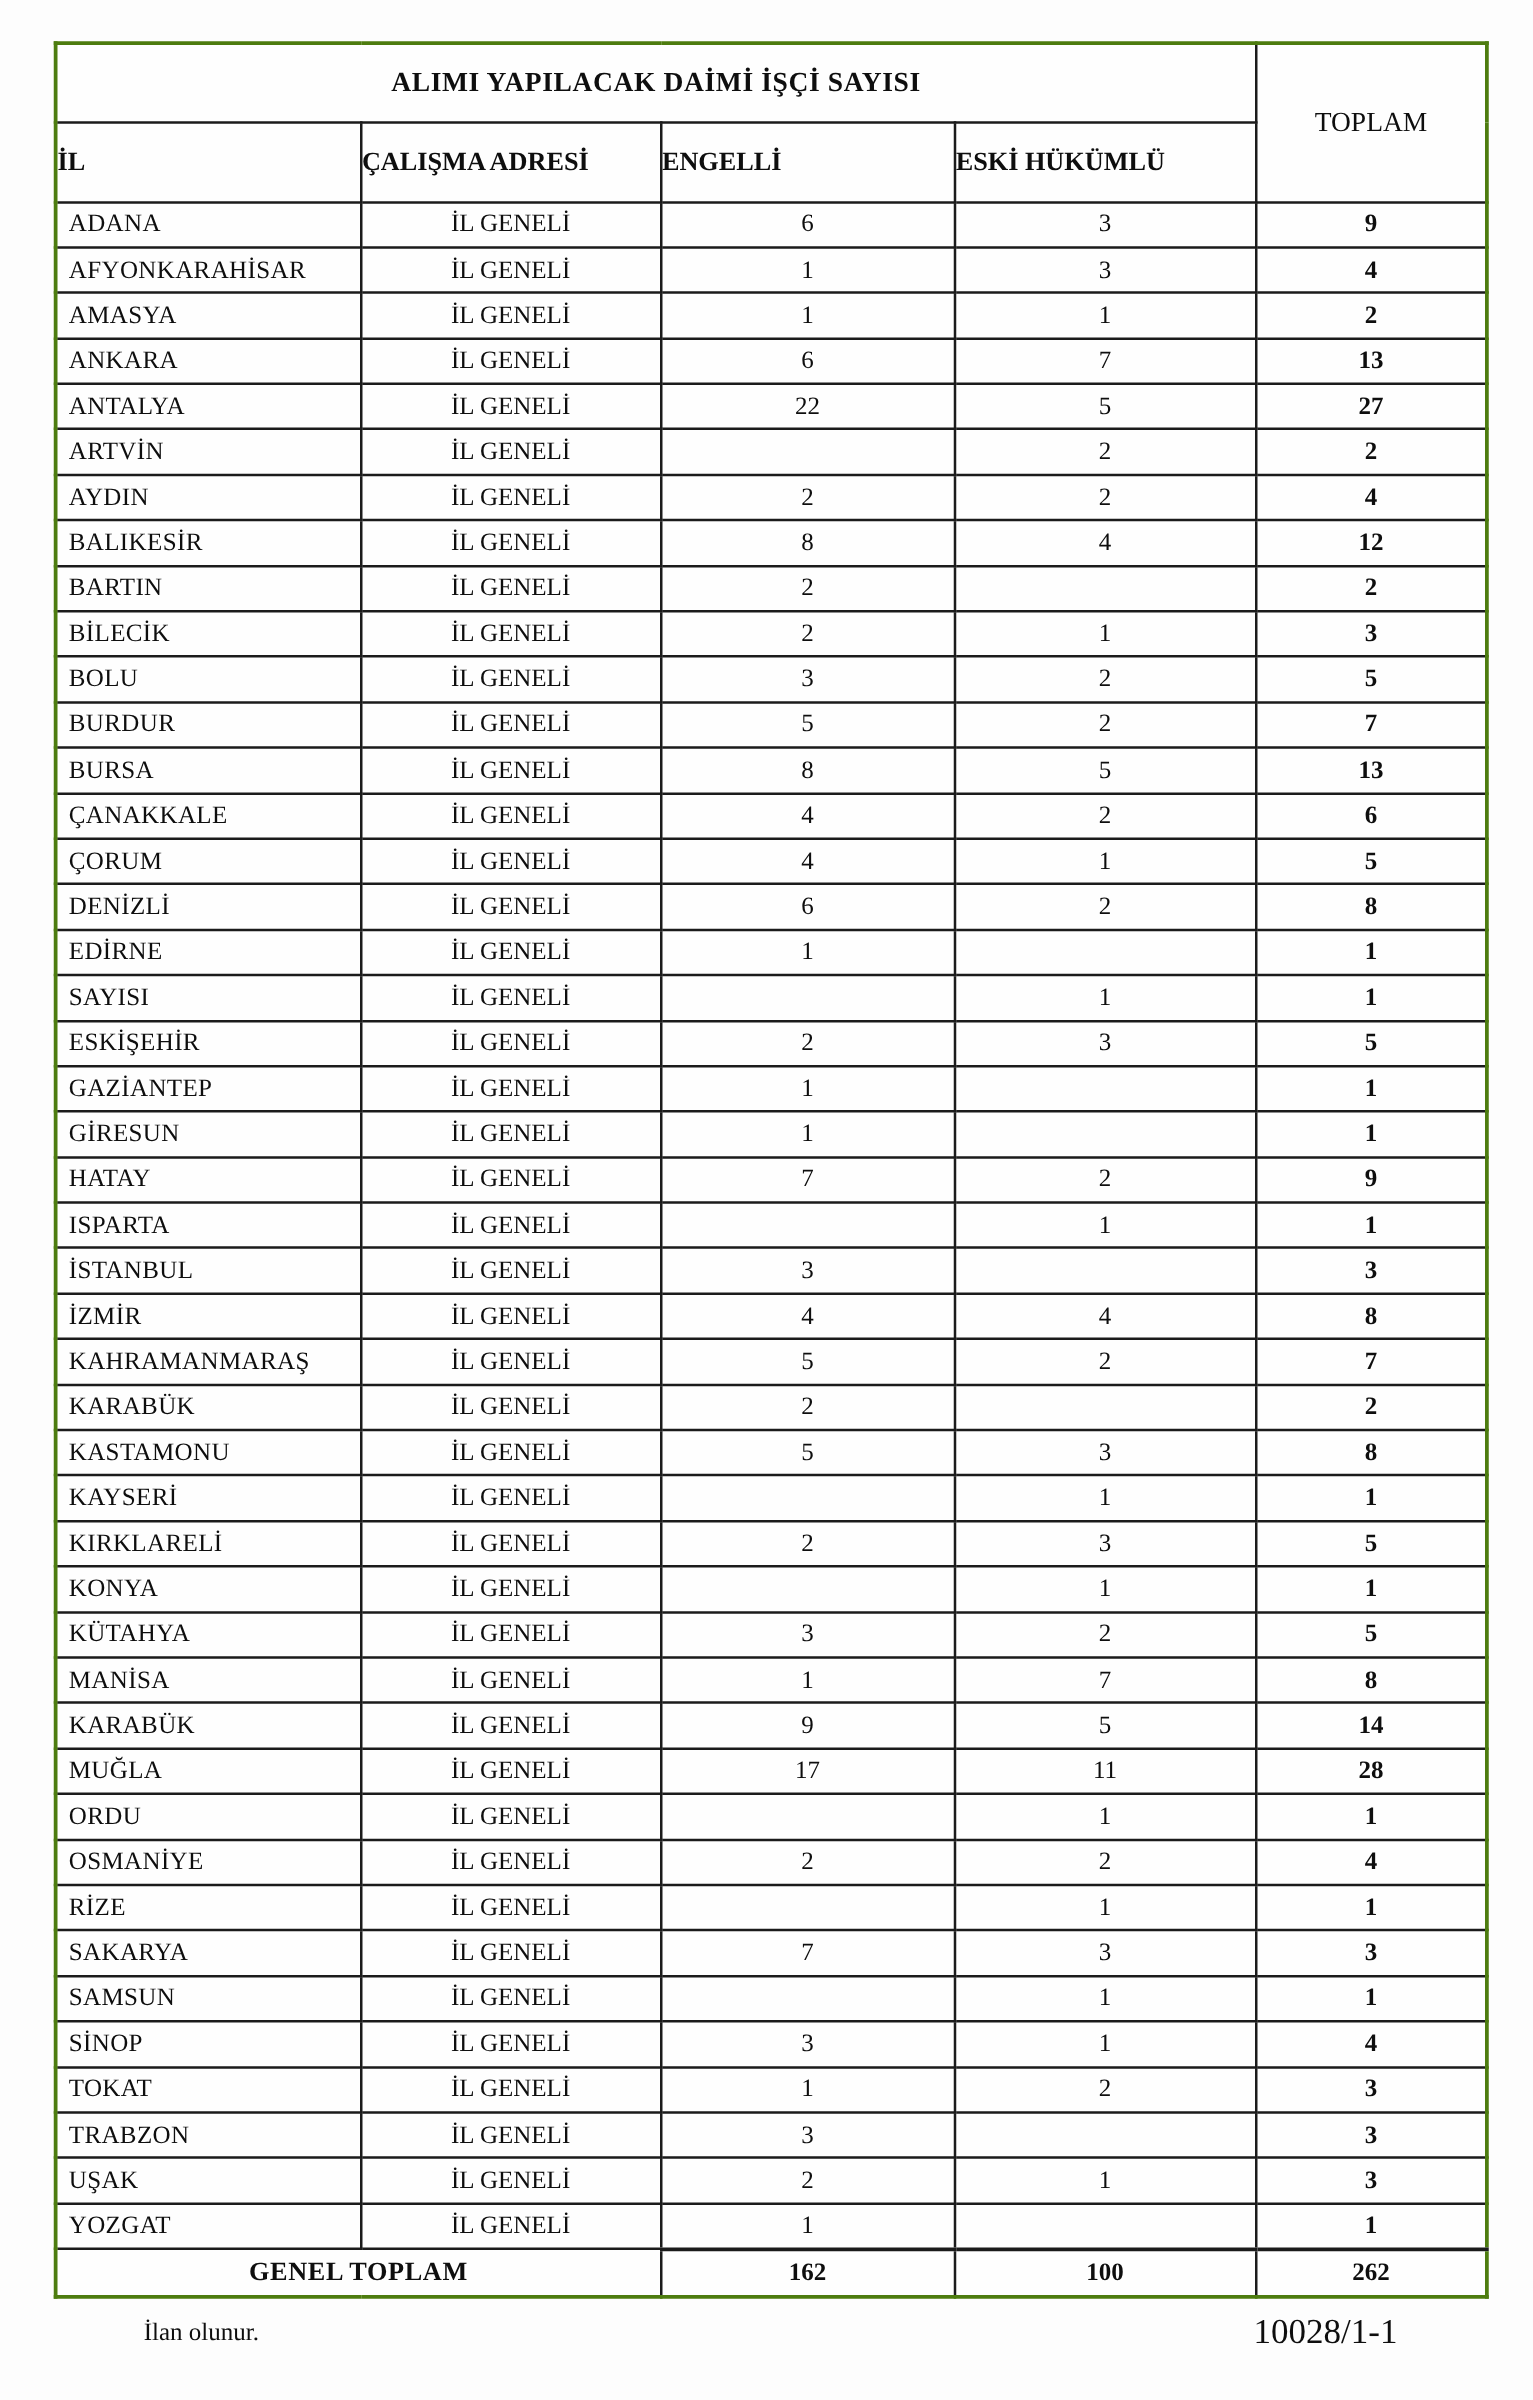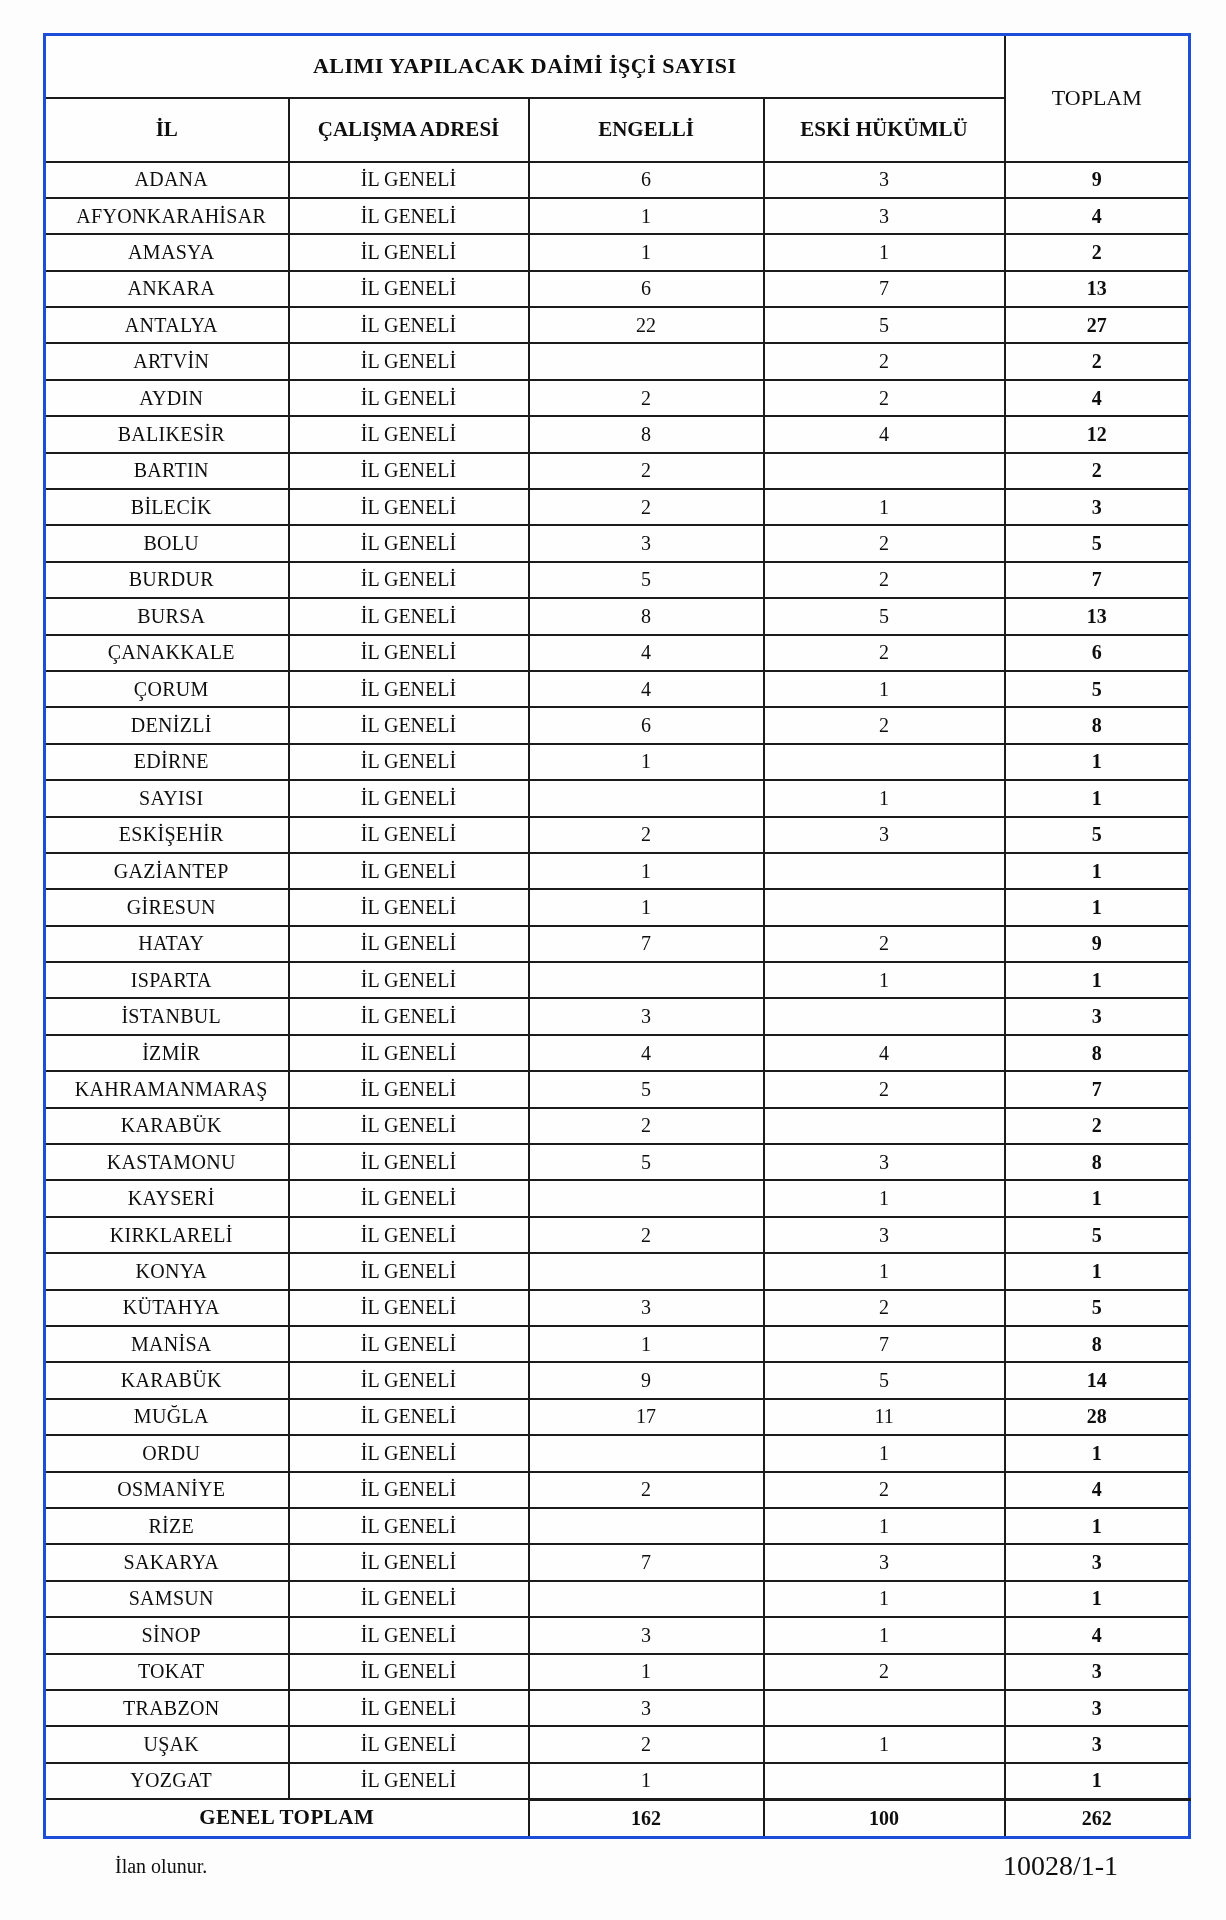--- a/index.html
+++ b/index.html
@@ -20,42 +20,42 @@
     border-collapse: collapse;
     table-layout: fixed;
     background: #fefefe;
   }
   table.quota-table td, table.quota-table th {
     border: 2px solid #1b1b1b;
     vertical-align: middle;
     overflow: hidden;
     white-space: nowrap;
   }
-  table.quota-table { border: 3px solid #1d4ed8; }
+  table.quota-table { border: 3px solid #4d7c0f; }
 
   tr.row-title { height: 63px; }
   tr.row-cols  { height: 64px; }
   tbody tr     { height: 36.4px; }
   tfoot tr     { height: 38px; }
 
   th.title-cell {
     font-size: 22px; font-weight: bold; letter-spacing: 0.5px;
     text-align: center; border-bottom-width: 3px;
   }
   th.toplam-head {
     font-size: 22px; font-weight: normal; text-align: center;
     border-left-width: 2px;
   }
   th.col-head {
-    font-size: 21px; font-weight: bold; text-align: center;
+    font-size: 21px; font-weight: bold; text-align: left;
     border-bottom-width: 3px;
   }
 
   td.il {
-    font-size: 20px; text-align: center; padding-left: 9px;
+    font-size: 20px; text-align: left; padding-left: 9px;
     letter-spacing: 0.3px;
   }
   td.center { font-size: 20px; text-align: center; }
   td.toplam-col { font-weight: bold; }
 
   td.genel-label {
     font-size: 21px; font-weight: bold; text-align: center;
     letter-spacing: 0.5px; border-top-width: 3px;
   }
   tfoot td.center { font-weight: bold; border-top-width: 3px; }

